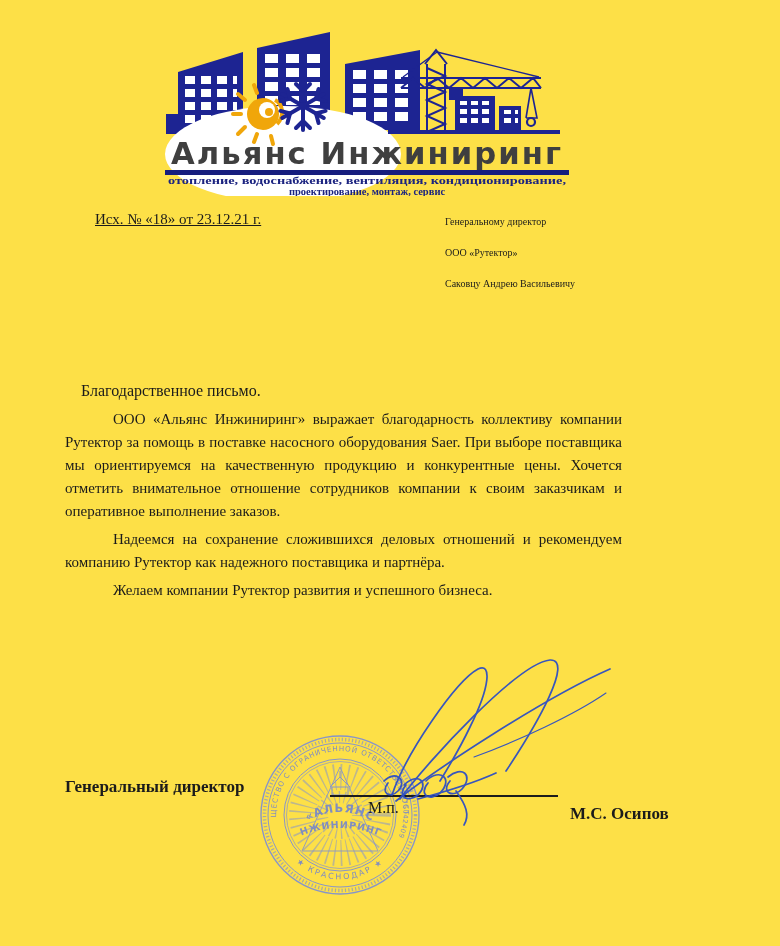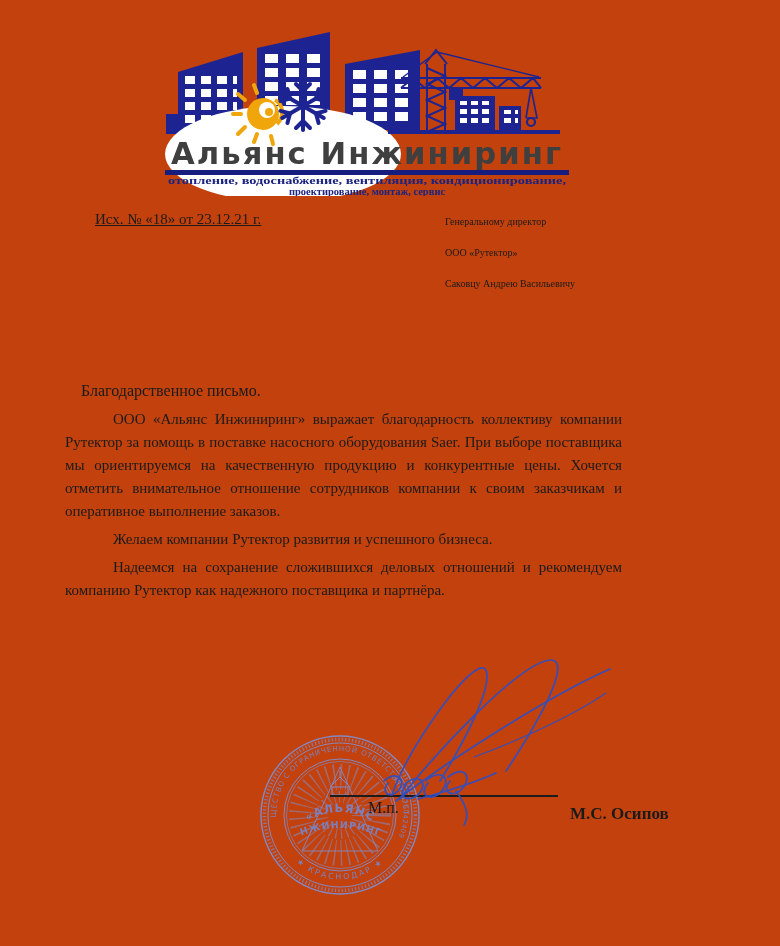--- a/index.html
+++ b/index.html
@@ -1,16 +1,16 @@
 <!DOCTYPE html>
 <html><head>
 <meta charset="utf-8">
 <style>
   html,body{margin:0;padding:0;background:#fff;}
-  .page{position:relative;width:780px;height:946px;background:#c2410c;overflow:hidden;
+  .page{position:relative;width:780px;height:946px;background:#fde047;overflow:hidden;
         font-family:"Liberation Serif",serif;color:#1b1b1b;}
 
   .logo{position:absolute;left:163px;top:24px;width:408px;height:172px;}
 
   .ref{position:absolute;left:95px;top:211px;font-size:15px;text-decoration:underline;}
   .recipient{position:absolute;left:445px;top:206px;font-size:10px;line-height:31px;}
 
   .title{position:absolute;left:65px;top:366px;width:578px;margin:16px;text-align:left;
          font-size:16px;font-weight:normal;}
 
@@ -126,24 +126,25 @@
   <div class="recipient">
     <div>Генеральному директор</div>
     <div>ООО «Рутектор»</div>
     <div>Саковцу Андрею Васильевичу</div>
   </div>
 
   <h1 class="title">Благодарственное письмо.</h1>
 
   <div class="bodytext">
     <p>ООО «Альянс Инжиниринг» выражает благодарность коллективу компании Рутектор за помощь в поставке насосного оборудования Saer.  При выборе поставщика мы ориентируемся на качественную продукцию и конкурентные цены. Хочется отметить внимательное отношение сотрудников компании к своим заказчикам и оперативное выполнение заказов.</p>
+    <p>Надеемся на сохранение сложившихся деловых отношений и рекомендуем компанию Рутектор как надежного поставщика и партнёра.</p>
     <p>Желаем компании Рутектор развития и успешного бизнеса.</p>
-    <p>Надеемся на сохранение сложившихся деловых отношений и рекомендуем компанию Рутектор как надежного поставщика и партнёра.</p>
-  </div>
-
+  </div>
+
+  <div class="sig-label">Генеральный директор</div>
   <div class="sig-line"></div>
   <div class="mp">М.п.</div>
   <div class="sig-name">М.С. Осипов</div>
 
   <div class="stamp">
     <svg width="168" height="168" viewBox="0 0 168 168" xmlns="http://www.w3.org/2000/svg">
       <g stroke="#7e8fd4" fill="none">
         <circle cx="84" cy="84" r="79" stroke-width="1.4"></circle>
         <circle cx="84" cy="84" r="75.5" stroke-width="3.5" stroke-dasharray="1.2 2.2" opacity=".75"></circle>
         <circle cx="84" cy="84" r="72" stroke-width="1"></circle>

